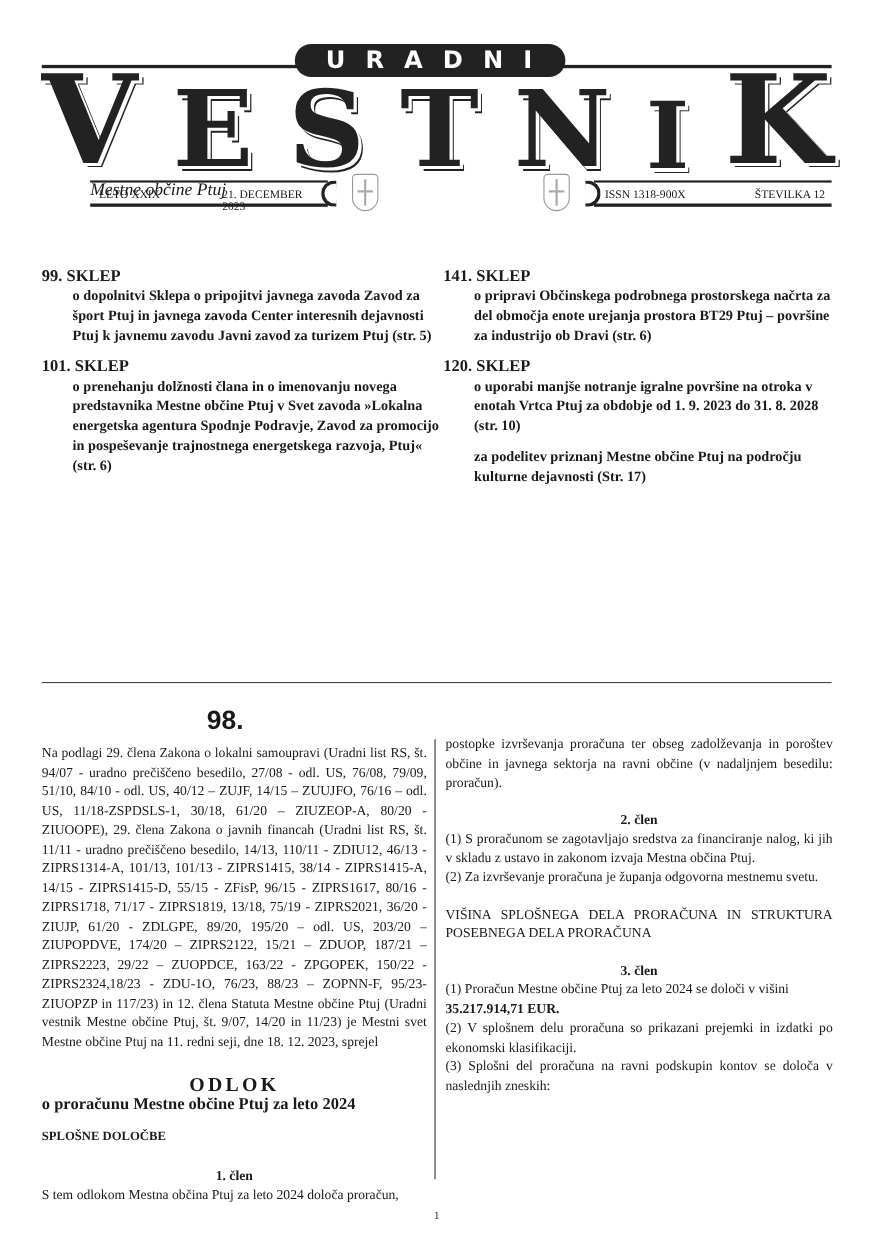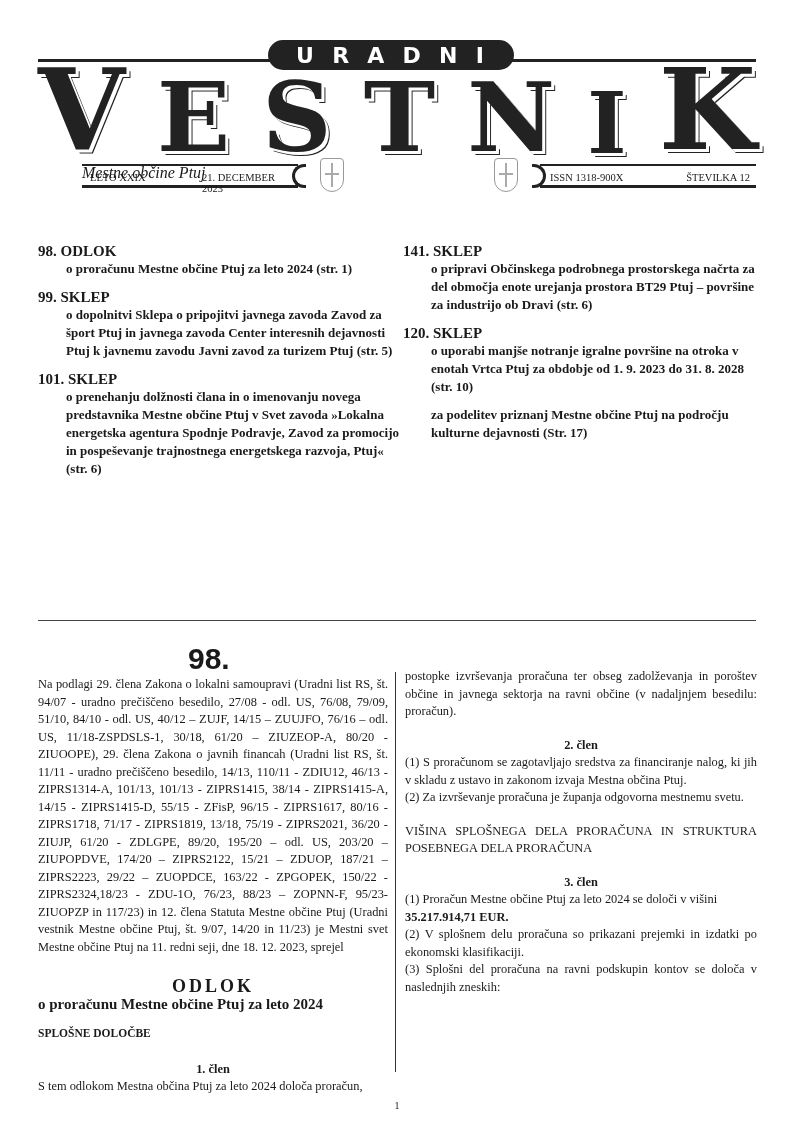--- a/index.html
+++ b/index.html
@@ -29,21 +29,21 @@
   .crest::after { content:""; position:absolute; left:4px; top:14px; width:14px; height:2px; background:#aaa; }
   .municip { position:absolute; left:0; right:0; top:0; text-align:left; font-style:italic; font-size:16px; }
 
   
   .toc-col { position:absolute; top:242px; width:370px; }
   .toc-item { margin-bottom:10px; font-weight:bold; }
   .toc-head { font-size:15px; line-height:18px; }
   .toc-desc { font-size:13px; line-height:18px; padding-left:28px; }
 
   .hr { position:absolute; left:38px; right:38px; top:620px; height:1px; background:#444; }
-  .big-num { position:absolute; left:188px; top:642px; font-family:"Liberation Sans",sans-serif; font-weight:bold; font-size:30px; }
+  .big-num { position:absolute; left:188px; top:642px; font-family:"Liberation Sans",sans-serif; font-weight:bold; font-size:24px; }
   .col-div { position:absolute; left:395px; top:672px; width:1px; height:400px; background:#333; }
 
   .body-col { position:absolute; font-size:12.4px; line-height:17.5px; text-align:justify; }
   .center { text-align:center; }
   .b { font-weight:bold; }
   .odlok-title { font-size:18px; font-weight:bold; letter-spacing:3px; text-align:center; }
   .odlok-sub { font-size:15px; font-weight:bold; }
   .pg { position:absolute; left:0; right:0; top:1100px; text-align:center; font-size:10px; }
 </style>
 </head>
@@ -78,24 +78,20 @@
   <div class="municip">Mestne občine Ptuj</div>
   <div class="crest" style="right:238px;"></div>
   <div class="cap-r"></div>
   <div class="rt">
     <span class="info-txt" style="left:10px;">ISSN 1318-900X</span>
     <span class="info-txt" style="right:6px;">ŠTEVILKA 12</span>
   </div>
 </div>
 
 <div class="toc-col" style="left:38px;">
-  <div class="toc-item">
-    <div class="toc-head">98. ODLOK</div>
-    <div class="toc-desc">o proračunu Mestne občine Ptuj za leto 2024 (str. 1)</div>
-  </div>
   <div class="toc-item">
     <div class="toc-head">99. SKLEP</div>
     <div class="toc-desc">o dopolnitvi Sklepa o pripojitvi javnega zavoda Zavod za šport Ptuj in javnega zavoda Center interesnih dejavnosti Ptuj k javnemu zavodu Javni zavod za turizem Ptuj (str. 5)</div>
   </div>
   <div class="toc-item">
     <div class="toc-head">101. SKLEP</div>
     <div class="toc-desc">o prenehanju dolžnosti člana in o imenovanju novega predstavnika Mestne občine Ptuj v Svet zavoda »Lokalna energetska agentura Spodnje Podravje, Zavod za promocijo in pospeševanje trajnostnega energetskega razvoja, Ptuj«  (str. 6)</div>
   </div>
 </div>
 

